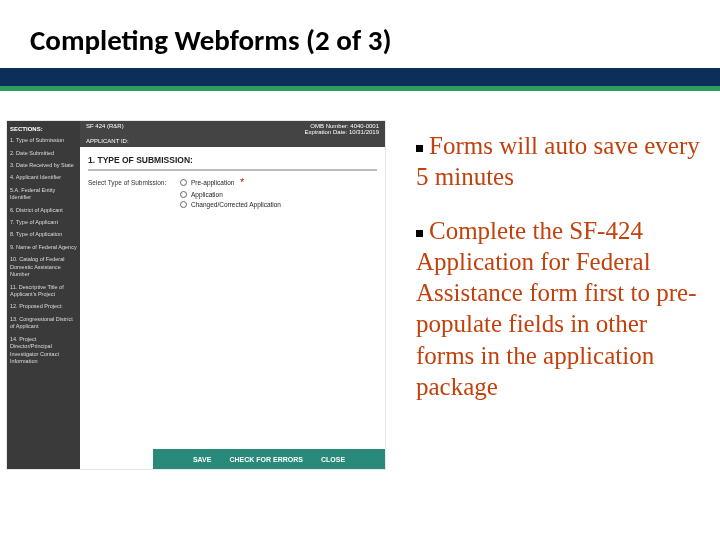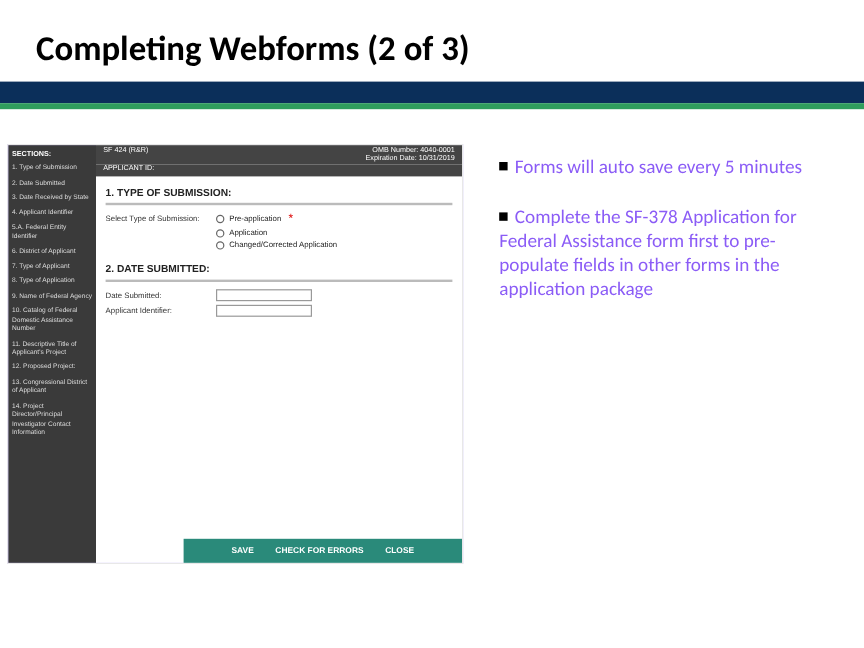--- a/index.html
+++ b/index.html
@@ -25,21 +25,21 @@
   .fs-panel { padding: 8px 8px 0 8px; font-size: 7px; color: #222; }
   .fs-section-title { font-weight: 700; font-size: 8.5px; border-bottom: 2px solid #bbb; padding-bottom: 4px; margin-bottom: 6px; }
   .fs-row { display: flex; align-items: center; margin: 3px 0; font-size: 6.5px; }
   .fs-label { width: 92px; color: #333; }
   .fs-radio { width: 7px; height: 7px; border: 1px solid #666; border-radius: 50%; margin-right: 4px; display: inline-block; }
   .fs-input { width: 80px; height: 10px; border: 1px solid #999; }
   .fs-star { color: #d00; font-size: 10px; margin-left: 6px; }
   .fs-bottom { position: absolute; bottom: 0; left: 73px; right: 0; height: 20px; background: #2a8a7a; display: flex; gap: 18px; justify-content: center; align-items: center; font-size: 7px; color: #fff; font-weight: 700; }
 
   
-  .bullets { flex: 1; padding: 10px 10px 0 30px; font-size: 16px; color: #8b5cf6; line-height: 1.25; }
+  .bullets { flex: 1; padding: 10px 10px 0 30px; font-size: 25px; color: #c2410c; line-height: 1.25; font-family: Liberation Serif, serif; }
   .bullets .b { margin-bottom: 22px; }
   .bullets .sq { display: inline-block; width: 7px; height: 7px; background: #000; vertical-align: 2px; margin-right: 6px; }
 
   .footer { position: absolute; left: 0; right: 0; bottom: 8px; height: 30px; }
   .logo { position: absolute; left: 28px; bottom: 4px; display: flex; align-items: flex-end; font-size: 9px; color: #333; }
   .logo .dot { width: 6px; height: 6px; border: 2px solid #0b2f5a; border-radius: 50%; margin-right: 2px; margin-bottom: 6px; }
   .logo .ies { font-size: 22px; font-weight: 900; color: #0b2f5a; letter-spacing: -1px; margin-right: 3px; }
   .logo .tag { font-size: 5.5px; line-height: 1; color: #0b2f5a; }
   .pagenum { position: absolute; right: 14px; bottom: 6px; font-size: 12px; color: #444; }
 </style>
@@ -98,45 +98,34 @@
             <span class="fs-radio"></span>
             <span>Application</span>
           </div>
           <div class="fs-row">
             <div class="fs-label"></div>
             <span class="fs-radio"></span>
             <span>Changed/Corrected Application</span>
           </div>
         </div>
 
-        <div class="fs-panel">
-          <div class="fs-section-title">2. DATE SUBMITTED:</div>
-          <div class="fs-row">
-            <div class="fs-label">Date Submitted:</div>
-            <div class="fs-input"></div>
-          </div>
-          <div class="fs-row">
-            <div class="fs-label">Applicant Identifier:</div>
-            <div class="fs-input"></div>
-          </div>
-        </div>
 
 
         <div class="fs-bottom">
           <span>SAVE</span>
           <span>CHECK FOR ERRORS</span>
           <span>CLOSE</span>
         </div>
       </div>
     </div>
 
     <div class="bullets">
       <div class="b">
         <span class="sq"></span><span>Forms will auto save every 5 minutes</span>
       </div>
       <div class="b">
-        <span class="sq"></span><span>Complete the SF-378 Application for Federal Assistance form first to pre-populate fields in other forms in the application package</span>
+        <span class="sq"></span><span>Complete the SF-424 Application for Federal Assistance form first to pre-populate fields in other forms in the application package</span>
       </div>
     </div>
   </div>
 
 
 </div>
 
 </body></html>

